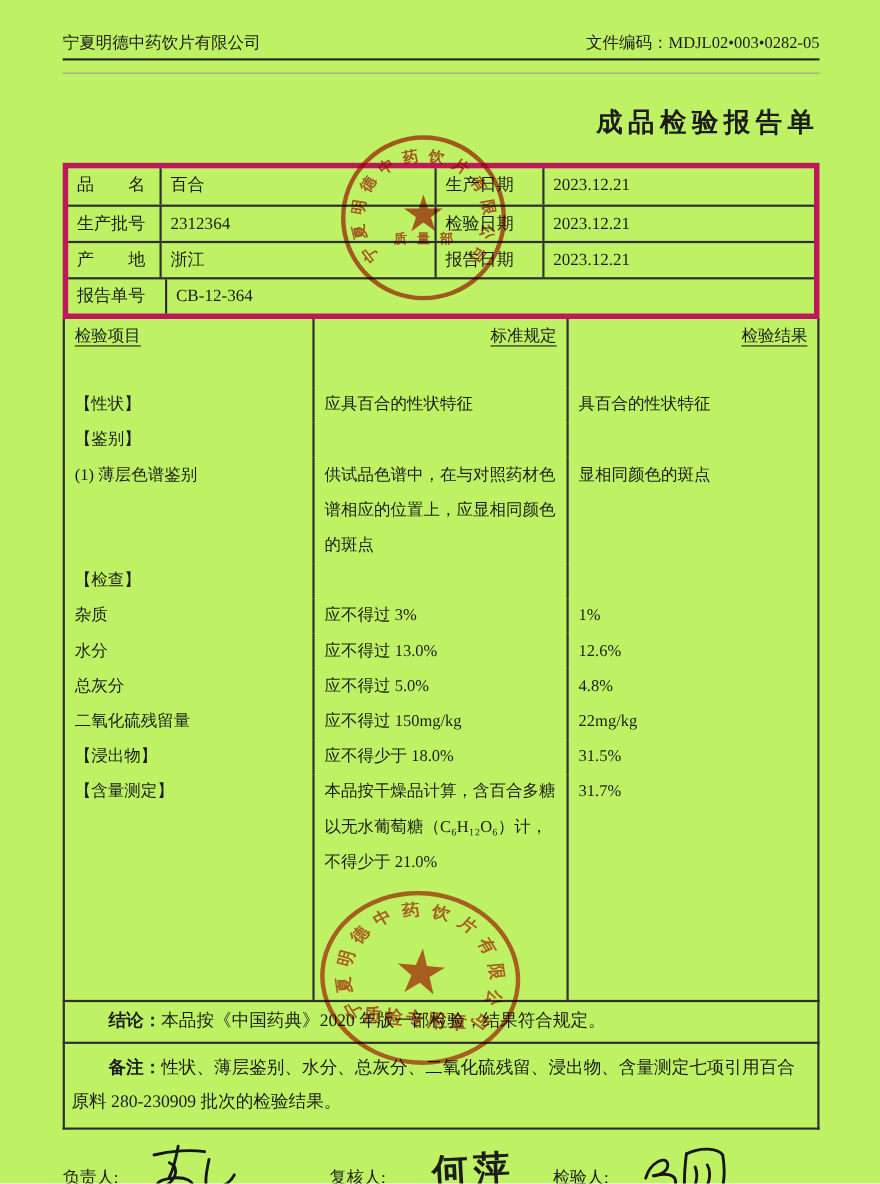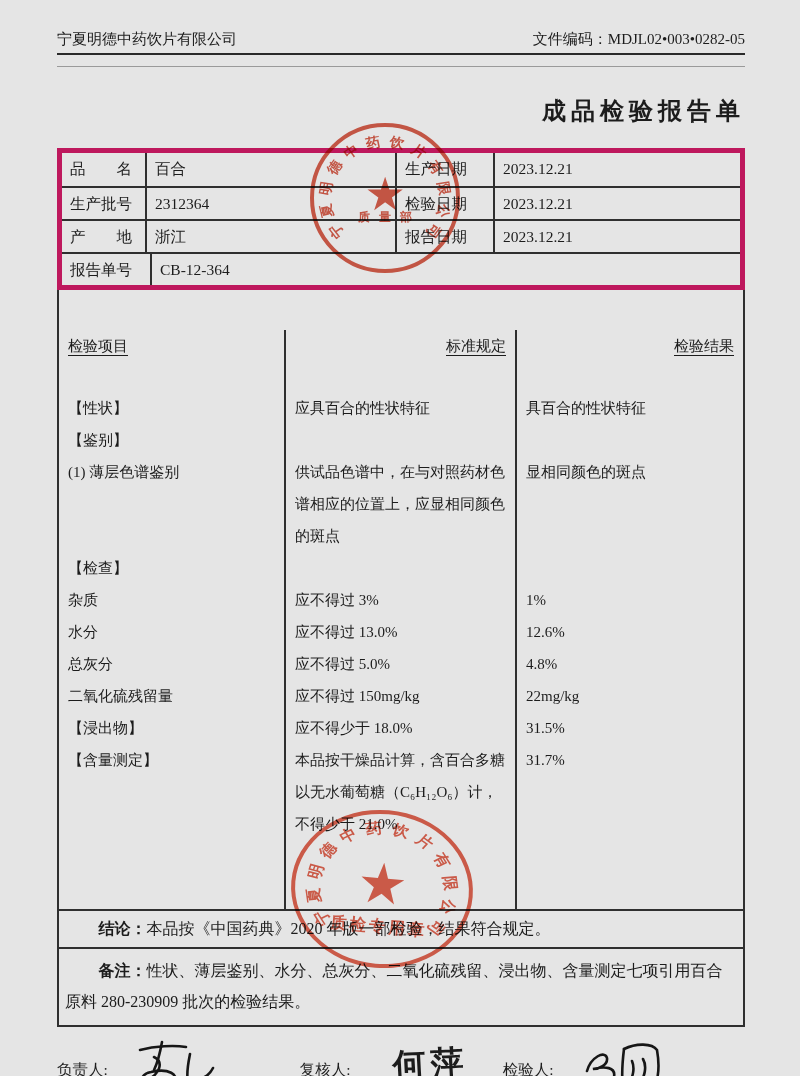--- a/index.html
+++ b/index.html
@@ -2,21 +2,21 @@
 <html><head>
 <meta charset="utf-8">
 <style>
   * { box-sizing: border-box; margin: 0; padding: 0; }
   html,body { background:#ffffff; }
   body {
     width: 800px; height: 1076px; overflow: hidden;
     font-family: "Liberation Serif", "DejaVu Serif", serif;
     color: #1c1c1c;
   }
-  .page { position: relative; width: 800px; height: 1076px; background:#e5e5e5; }
+  .page { position: relative; width: 800px; height: 1076px; background:#bef264; }
   .content { margin: 0 55px 0 57px; width: 688px; }
 
   
   .tophead { display:flex; justify-content:space-between; align-items:flex-end; padding-top:30px; font-size:15px; }
   .rule1 { border-top: 2.5px solid #2a2a2a; margin-top: 4px; }
   .rule2 { border-top: 1px solid #9a9a9a; margin-top: 11px; }
 
   
   .title { text-align:right; margin-top:28px; font-size:24px; font-weight:bold; letter-spacing:5px; }
 
@@ -28,21 +28,21 @@
   .ic { padding: 0 8px; overflow: hidden; white-space: nowrap; }
   .ic + .ic { border-left: 2px solid #2f2f2f; }
   .jlabel { display:inline-block; width: 62px; text-align: justify; text-align-last: justify; }
 
   
   .maintable { border: 2px solid #2f2f2f; border-top: none; height: 621px; display:flex; flex-direction:column; }
   .mrow { display:grid; grid-template-columns: 225px 231px 1fr; flex: 0 0 auto; }
   .mrow.fill { flex: 1 1 auto; }
   .mc { padding: 0 9px; font-size: 15px; line-height: 32px; }
   .mc + .mc { border-left: 2px solid #2f2f2f; }
-  .mhead { height: 40px; line-height: 40px; font-size: 15.5px; margin-top: 40px; }
+  .mhead { height: 40px; line-height: 40px; font-size: 15.5px; }
   .mhead .mc span { text-decoration: underline; text-underline-offset: 4px; }
   .mhead .mc.c { text-align: right; }
   .gaprow .mc { height: 22px; }
 
   
   .fullrow { border: 2px solid #2f2f2f; border-top: none; font-size: 16px; }
   .conclusion { height: 38px; line-height: 36px; padding: 0 6px; white-space: nowrap; overflow: hidden; }
   .remark { padding: 6px 6px 8px 6px; line-height: 31px; }
   .fullrow .blabel { font-weight: bold; }
   .indent { text-indent: 2.1em; }

